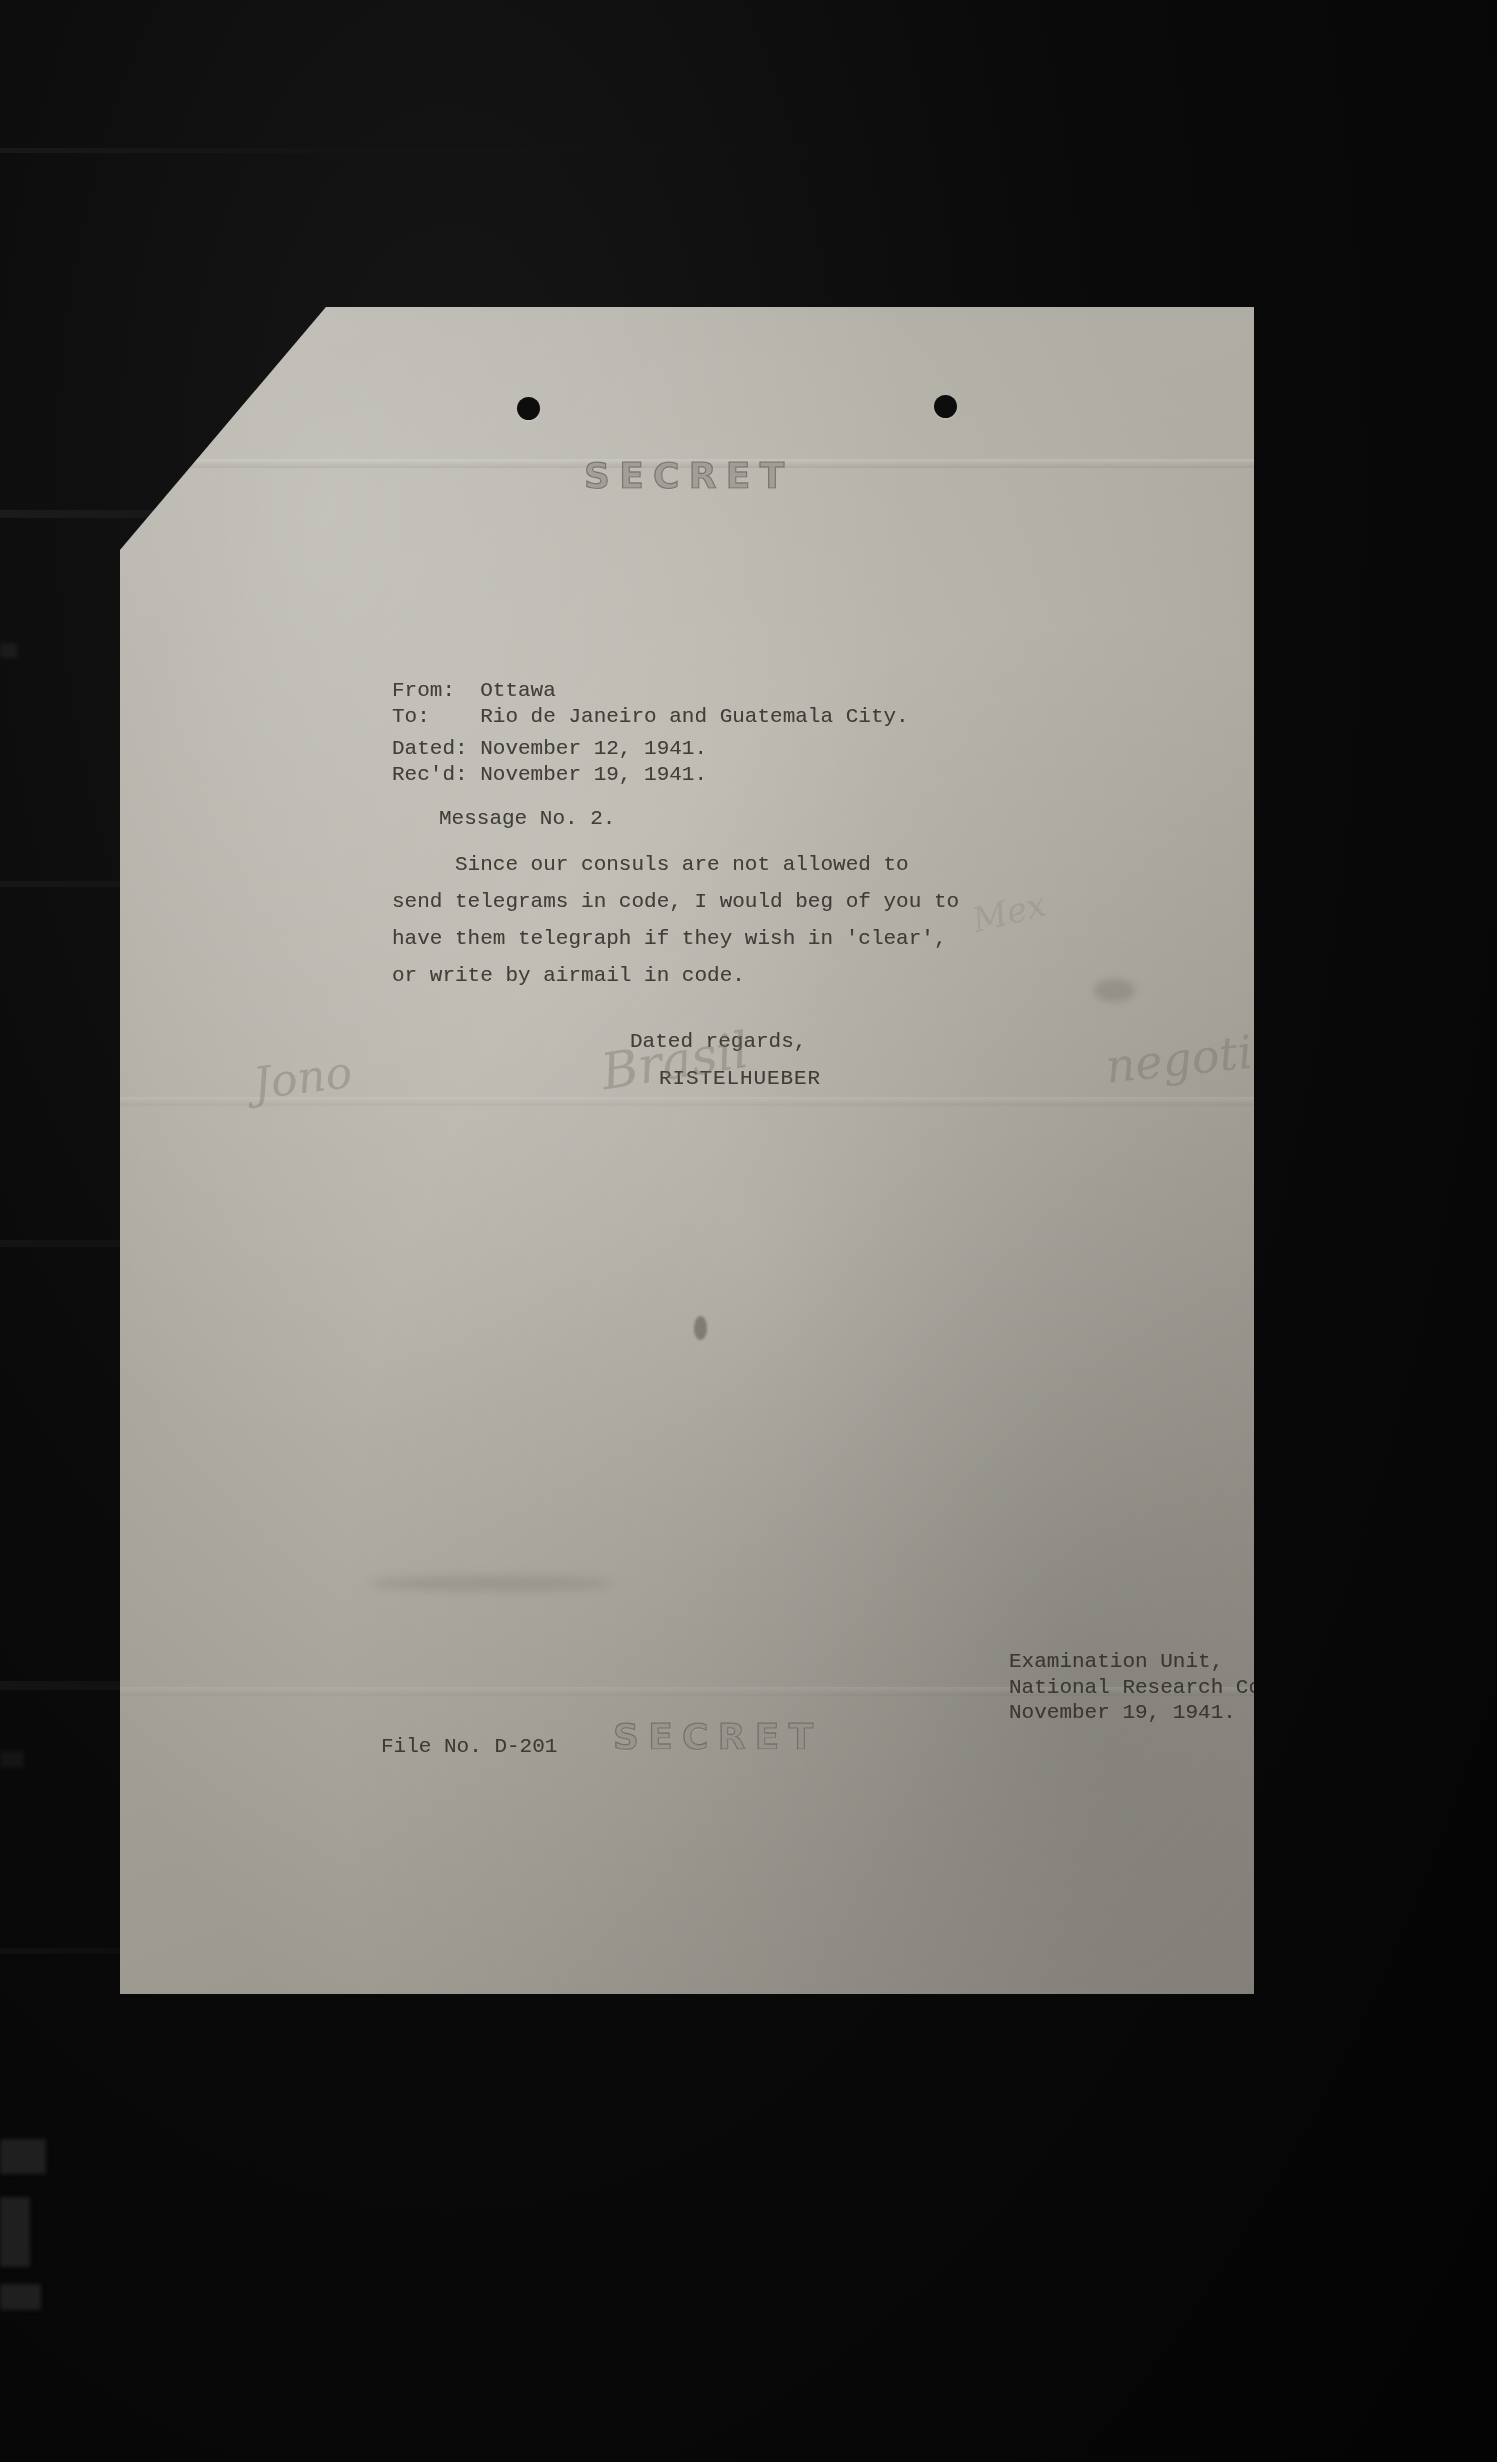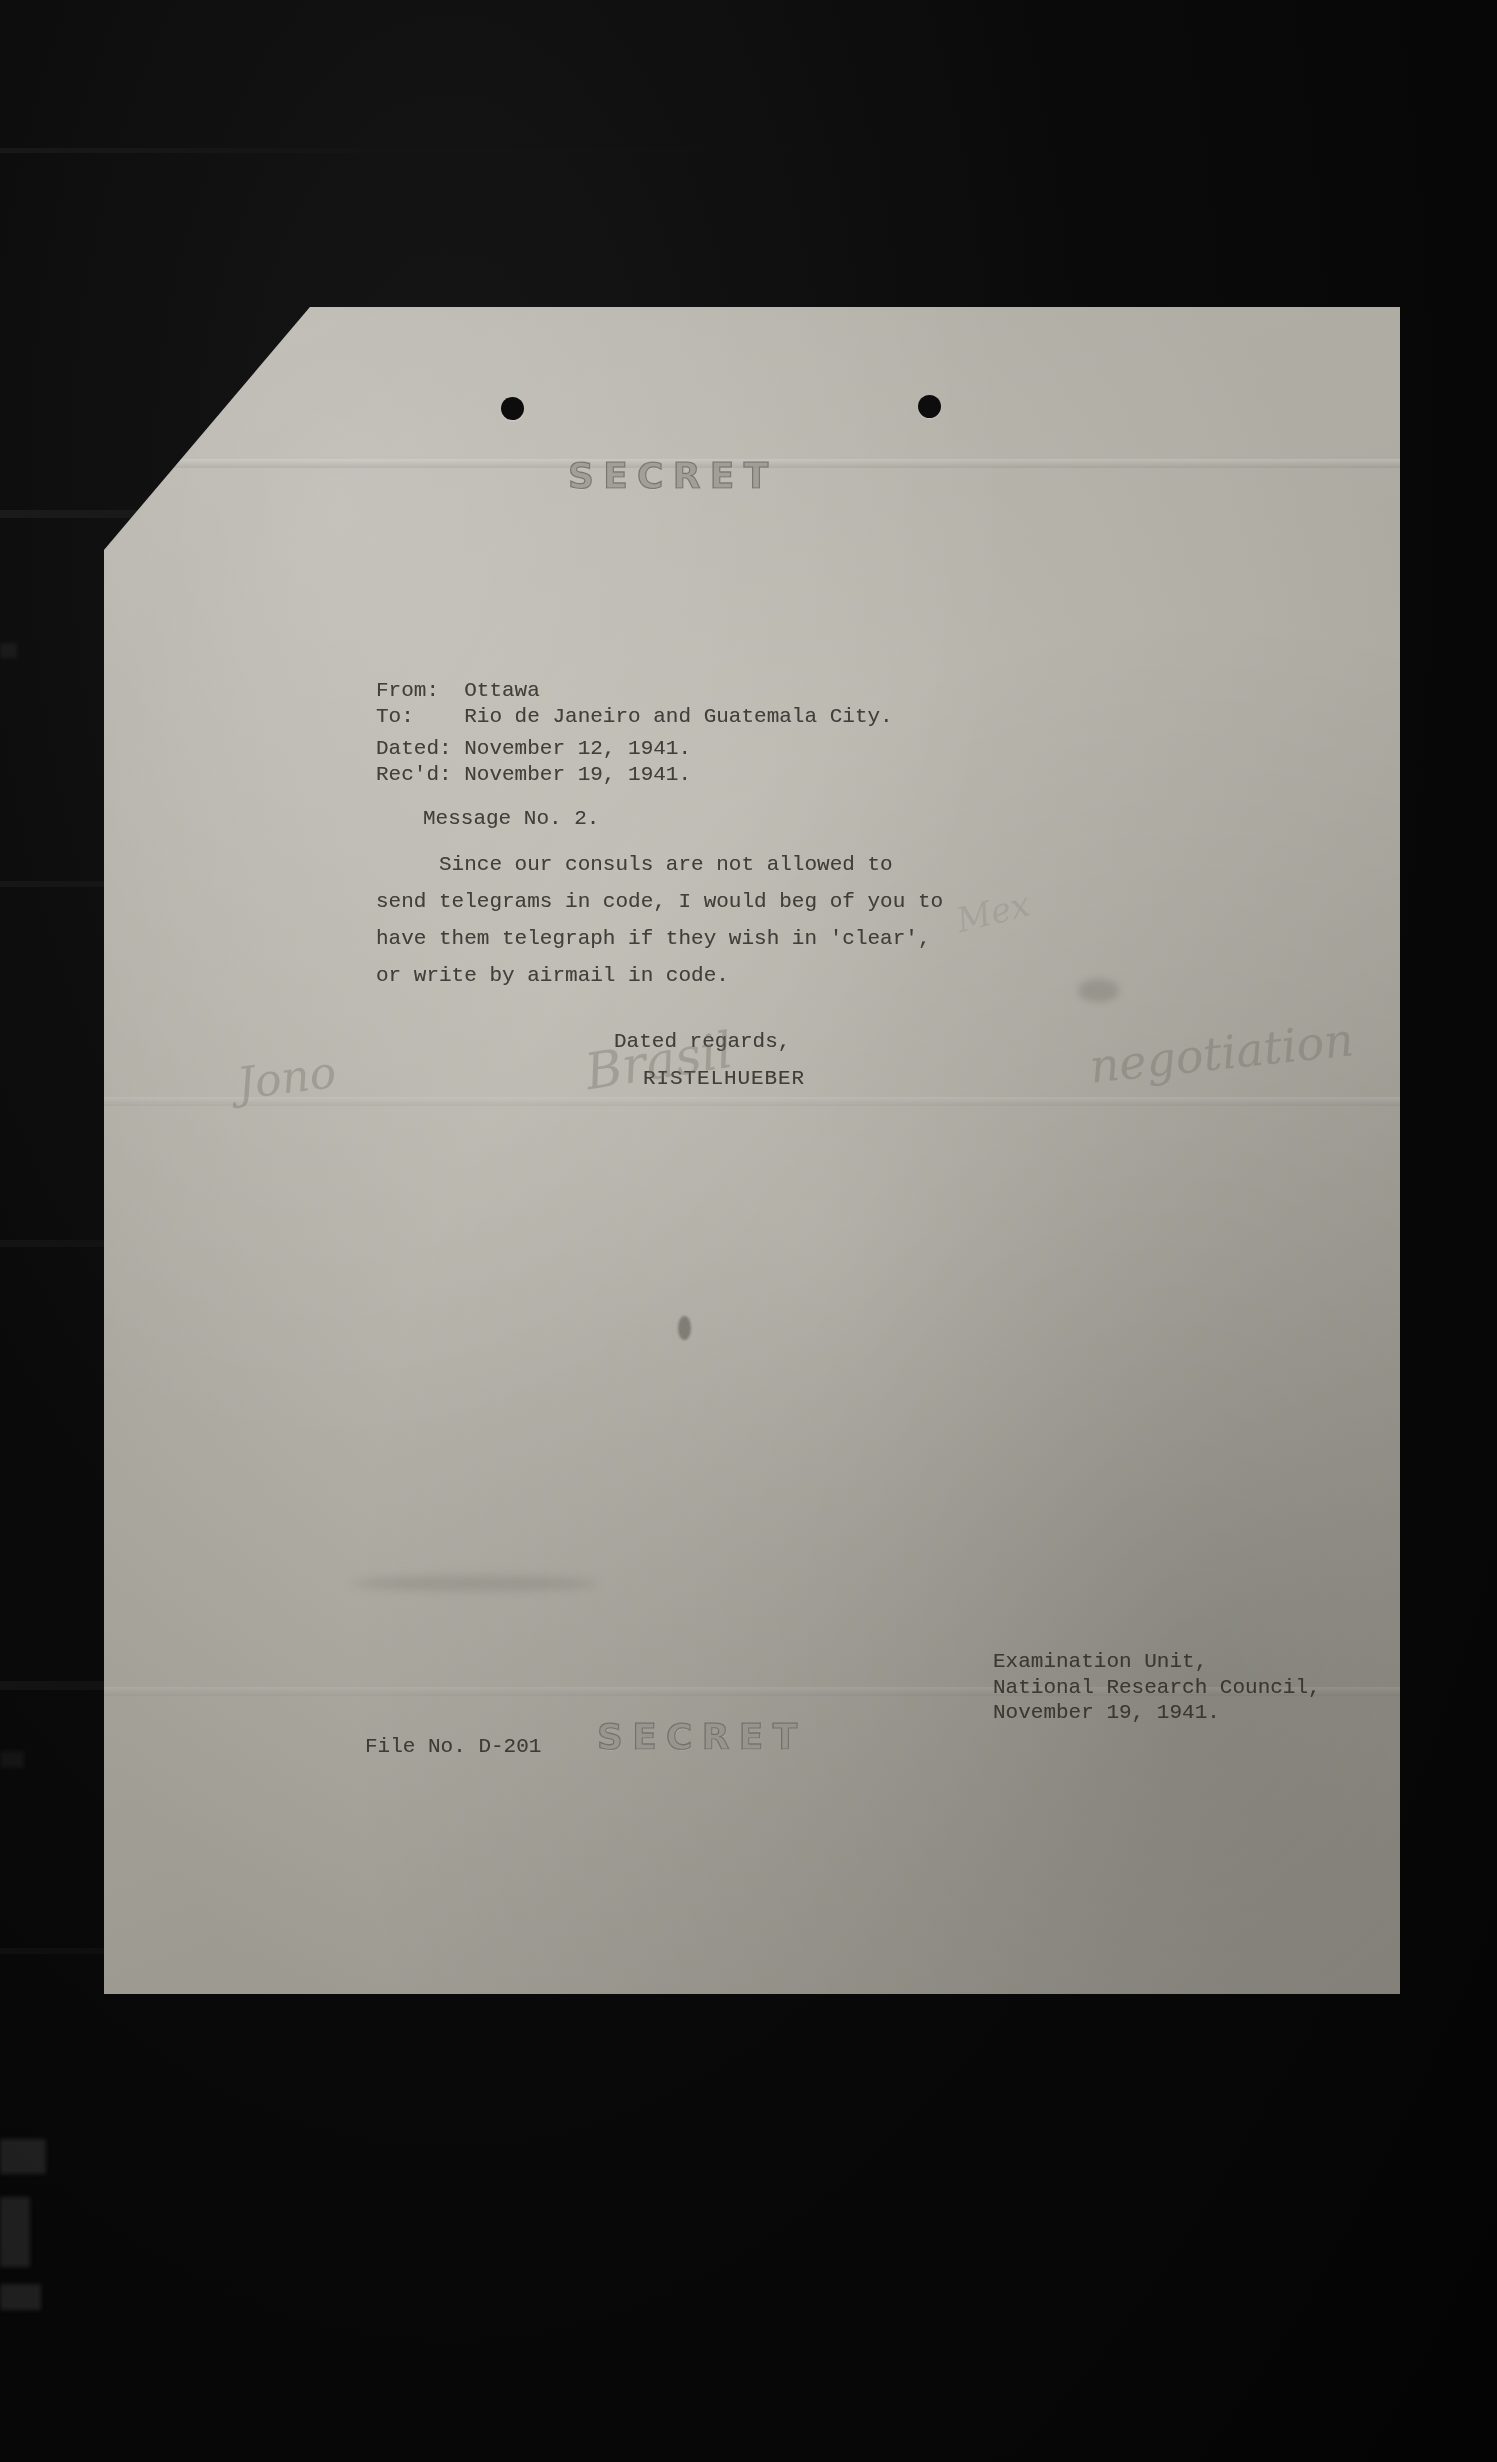--- a/index.html
+++ b/index.html
@@ -44,23 +44,23 @@
   }
   .bl1 { top: 2139px; width: 46px; height: 35px; }
   .bl2 { top: 2197px; width: 30px; height: 70px; }
   .bl3 { top: 2284px; width: 41px; height: 25.5px; }
   .bl4 { top: 643px; width: 17.4px; height: 15px; opacity:.6;}
   .bl5 { top: 1751px; width: 24px; height: 17.4px; opacity:.5;}
 
   
   .sheet {
     position: absolute;
-    left: 104px;
+    left: 120px;
     top: 307px;
-    width: 1296px;
+    width: 1134px;
     height: 1687px;
     background: linear-gradient(160deg, #c9c6bd 0%, #c2bfb5 25%, #b9b6ac 55%, #aeaba1 80%, #a5a299 100%);
     
     clip-path: polygon(206px 0, 100% 0, 100% 100%, 0 100%, 0 243px);
     box-shadow: 0 0 35px rgba(0,0,0,0.85);
     overflow: hidden;
   }
   .sheet-grain {
     position: absolute;
     inset: 0;

